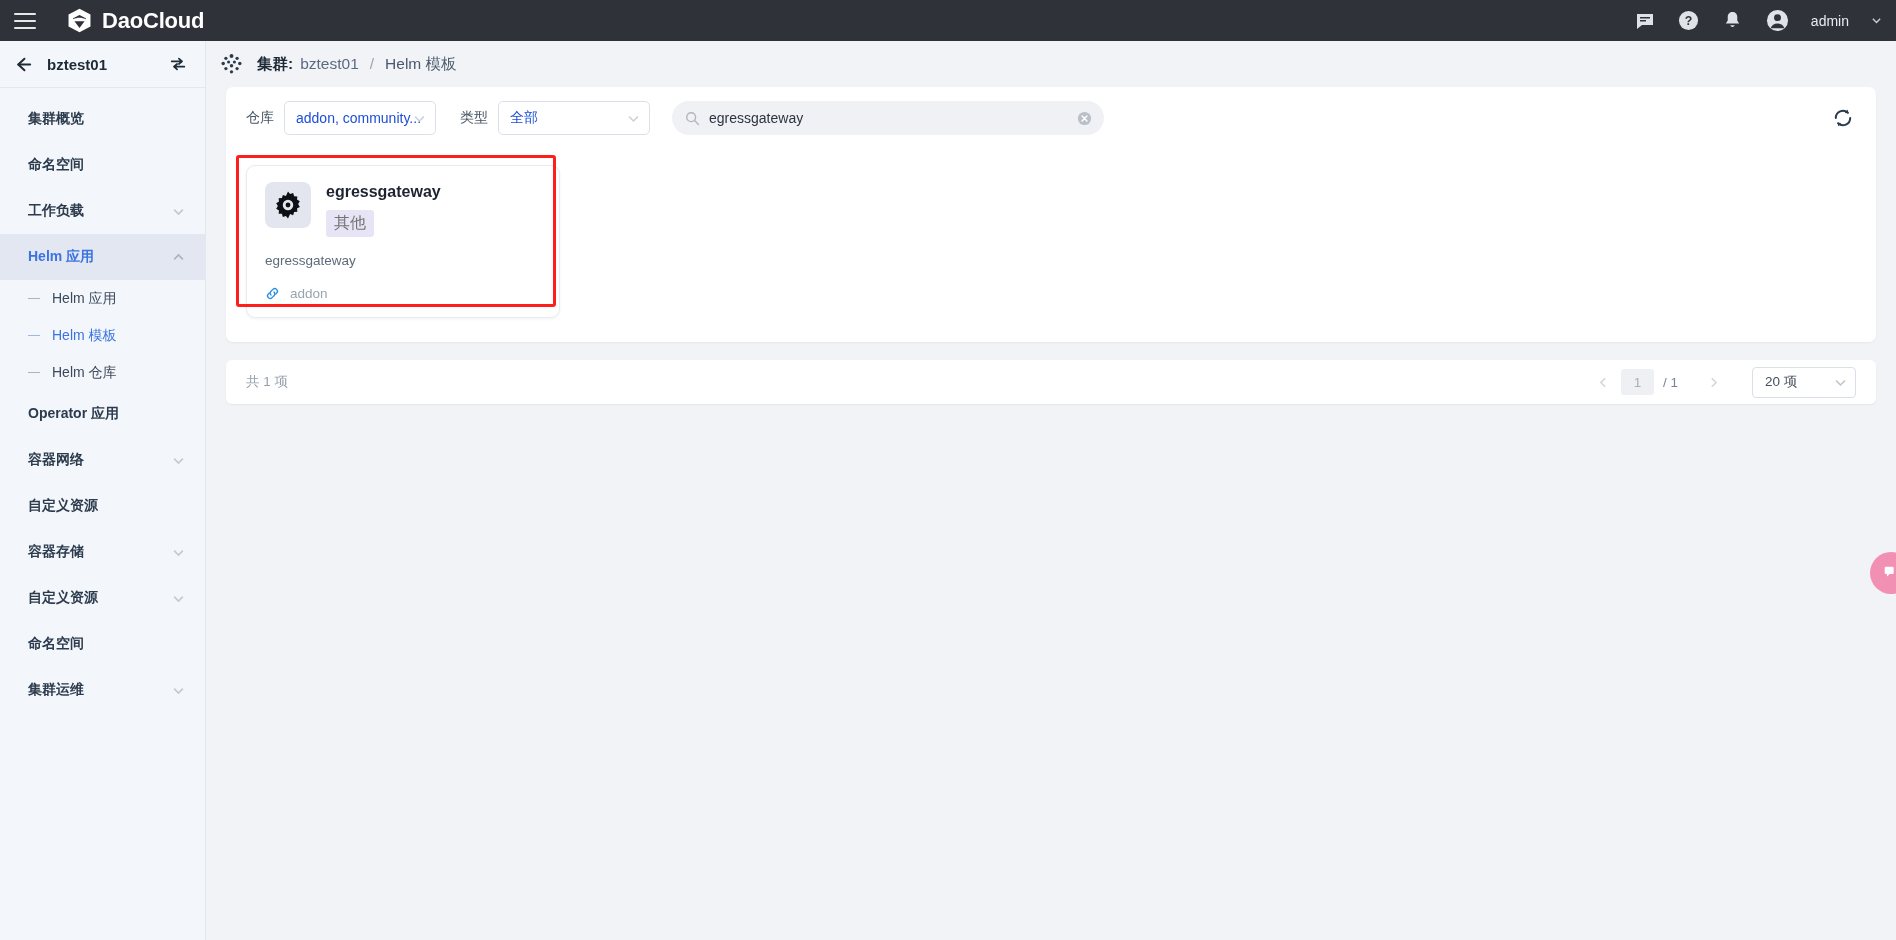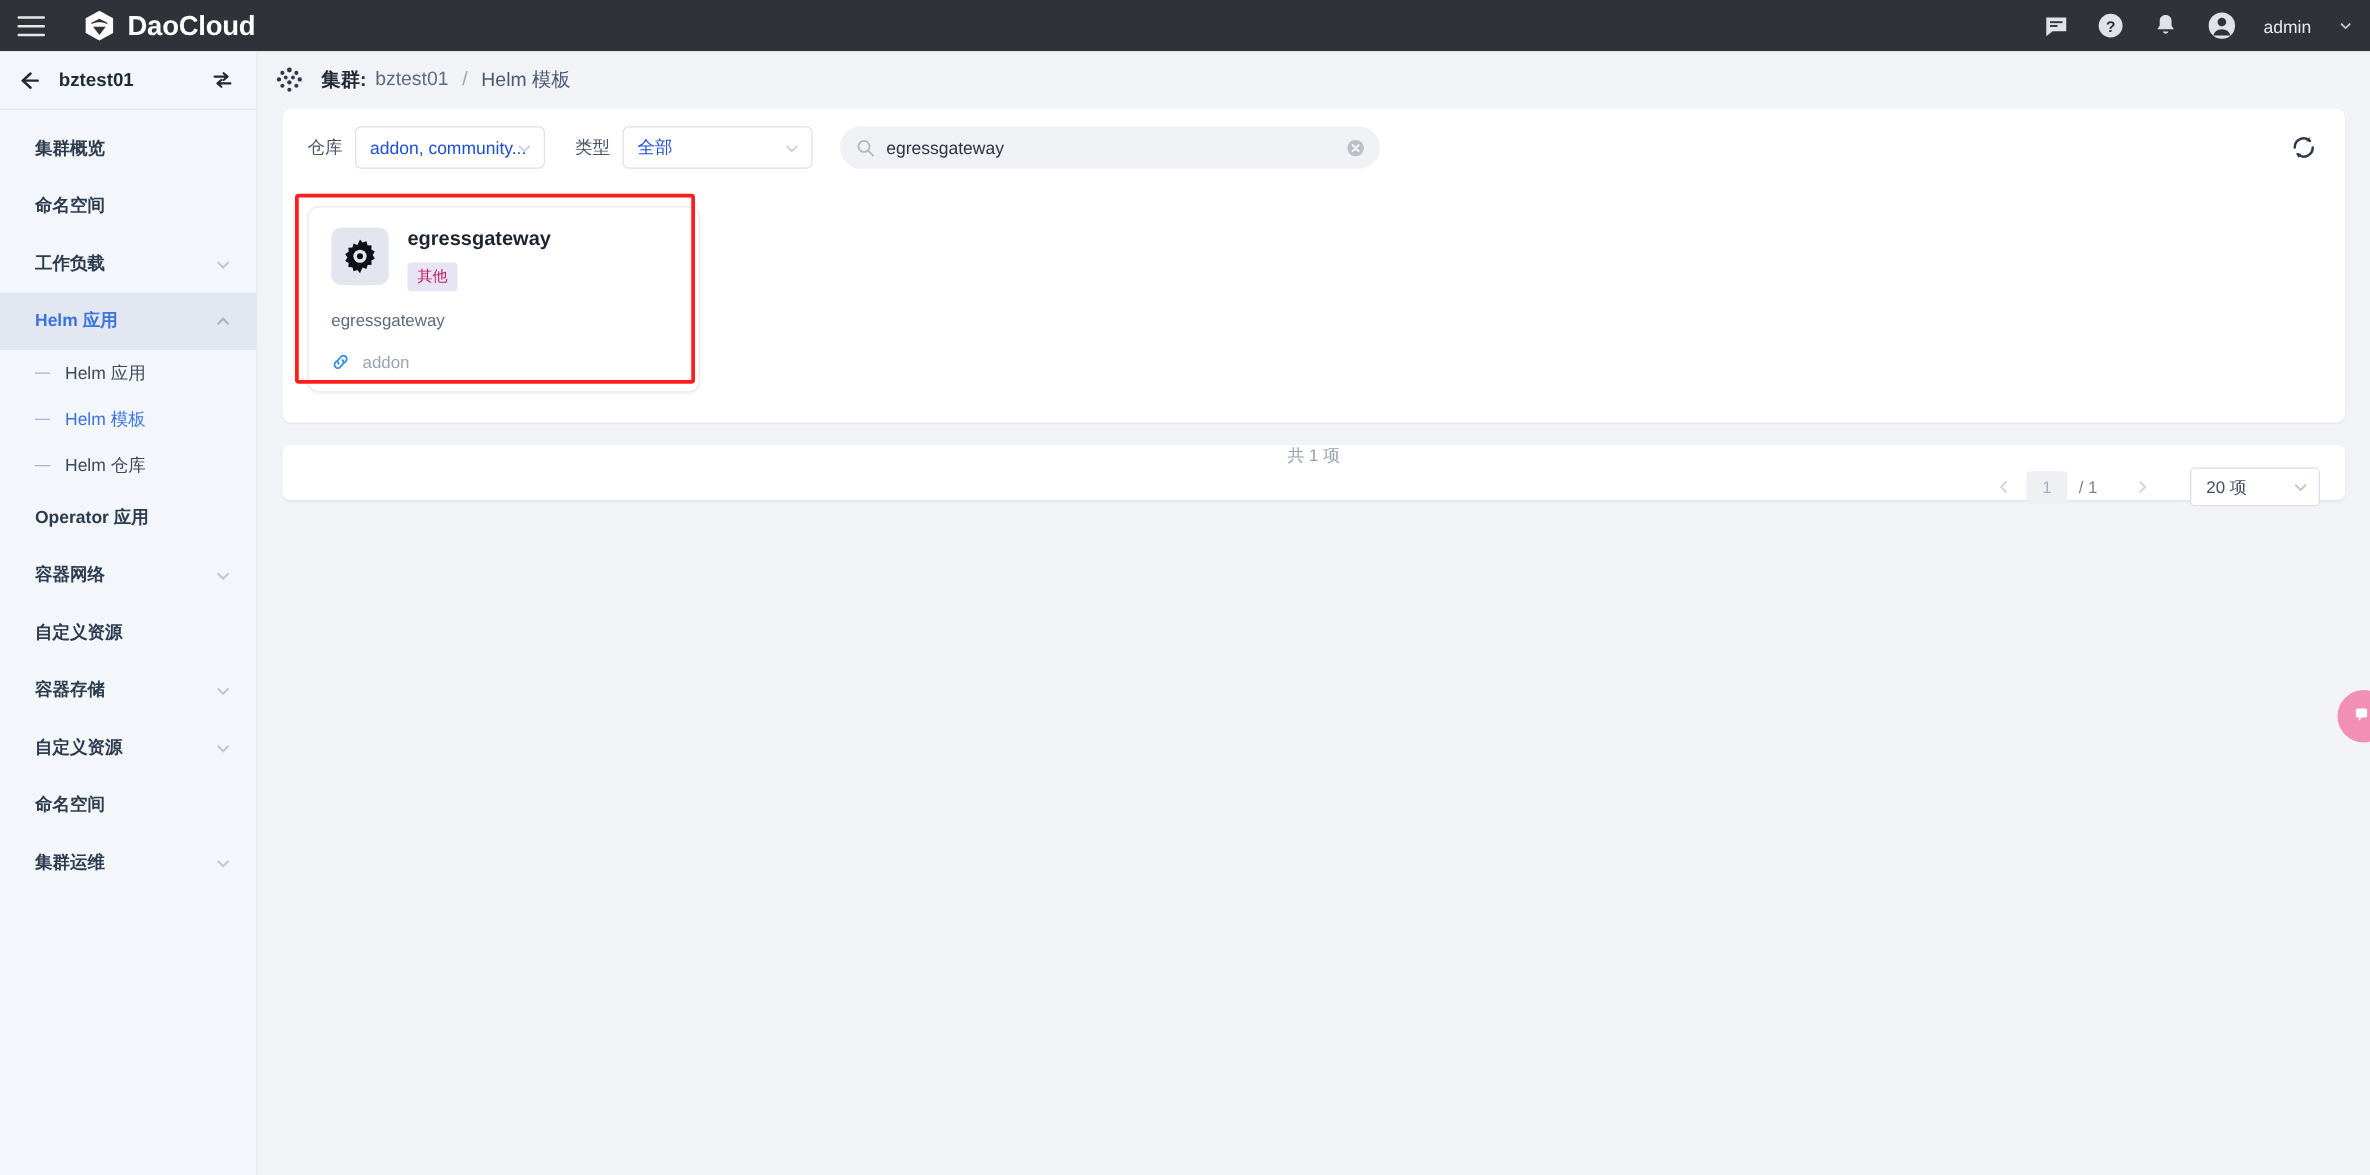--- a/index.html
+++ b/index.html
@@ -131,40 +131,40 @@
     position: relative;
   }
   .card-top { display: flex; align-items: flex-start; gap: 15px; }
   .card-logo {
     width: 46px; height: 46px; border-radius: 8px; background: #e3e6ee;
     display: flex; align-items: center; justify-content: center; flex: 0 0 auto;
   }
   .card-title { font-size: 16px; font-weight: bold; color: #1d2430; line-height: 1.2; }
   .tag {
     display: inline-block; margin-top: 9px;
-    background: #e7e4f6; color: #be185d;
-    font-size: 12px; border-radius: 3px; padding: 3px 8px;
+    background: #e7e4f6; color: #737373;
+    font-size: 16px; border-radius: 3px; padding: 3px 8px;
   }
   .card-desc { margin-top: 16px; font-size: 13.5px; color: #5d6b7c; }
   .card-foot { margin-top: 18px; display: flex; align-items: center; gap: 10px; }
   .link-icon { width: 15px; height: 15px; }
   .card-repo { font-size: 13.5px; color: #9aa4b1; }
 
   .redbox {
     position: absolute; left: 10px; top: 6px;
     width: 320px; height: 152px;
     border: 3px solid #ff1e1e; border-radius: 3px;
     pointer-events: none;
   }
 
   .footerbar {
     margin: 18px 20px 0 20px; height: 44px;
     background: #fff; border-radius: 6px;
     box-shadow: 0 1px 2px rgba(30,40,60,.06);
-    display: flex; align-items: center; padding: 0 20px; flex-direction: column;
+    display: flex; align-items: center; padding: 0 20px;
   }
   .total-txt { font-size: 13.5px; color: #96a0ad; }
   .pager { margin-left: auto; display: flex; align-items: center; gap: 4px; }
   .pg-arrow { width: 26px; height: 26px; display:flex; align-items:center; justify-content:center; cursor: pointer; opacity:.45; }
   .pg-box {
     width: 33px; height: 26px; background: #eef0f3; border-radius: 3px;
     display: flex; align-items: center; justify-content: center;
     font-size: 13.5px; color: #a8b0ba;
   }
   .pg-of { font-size: 13.5px; color: #7a8594; margin-left: 5px; }

